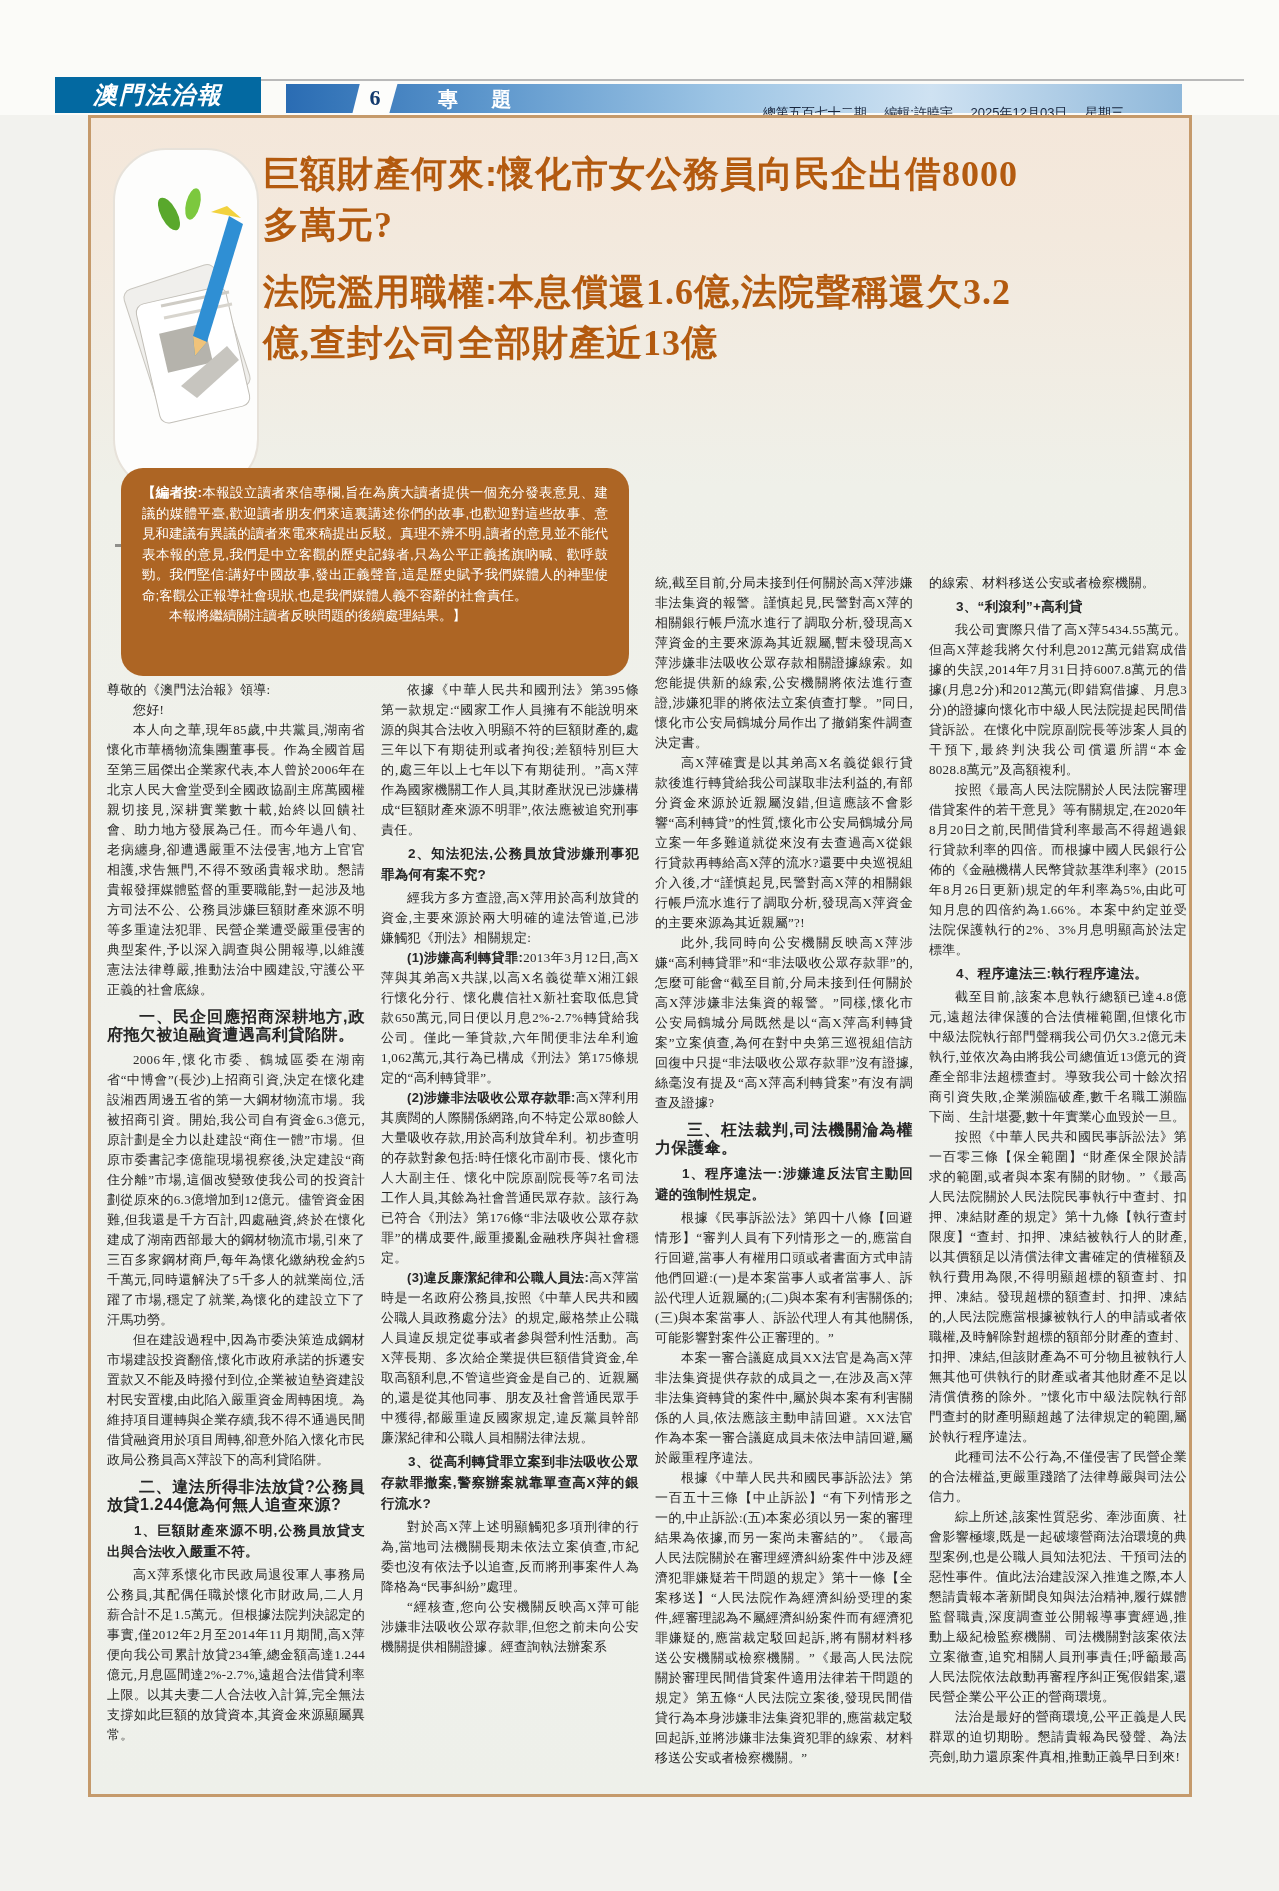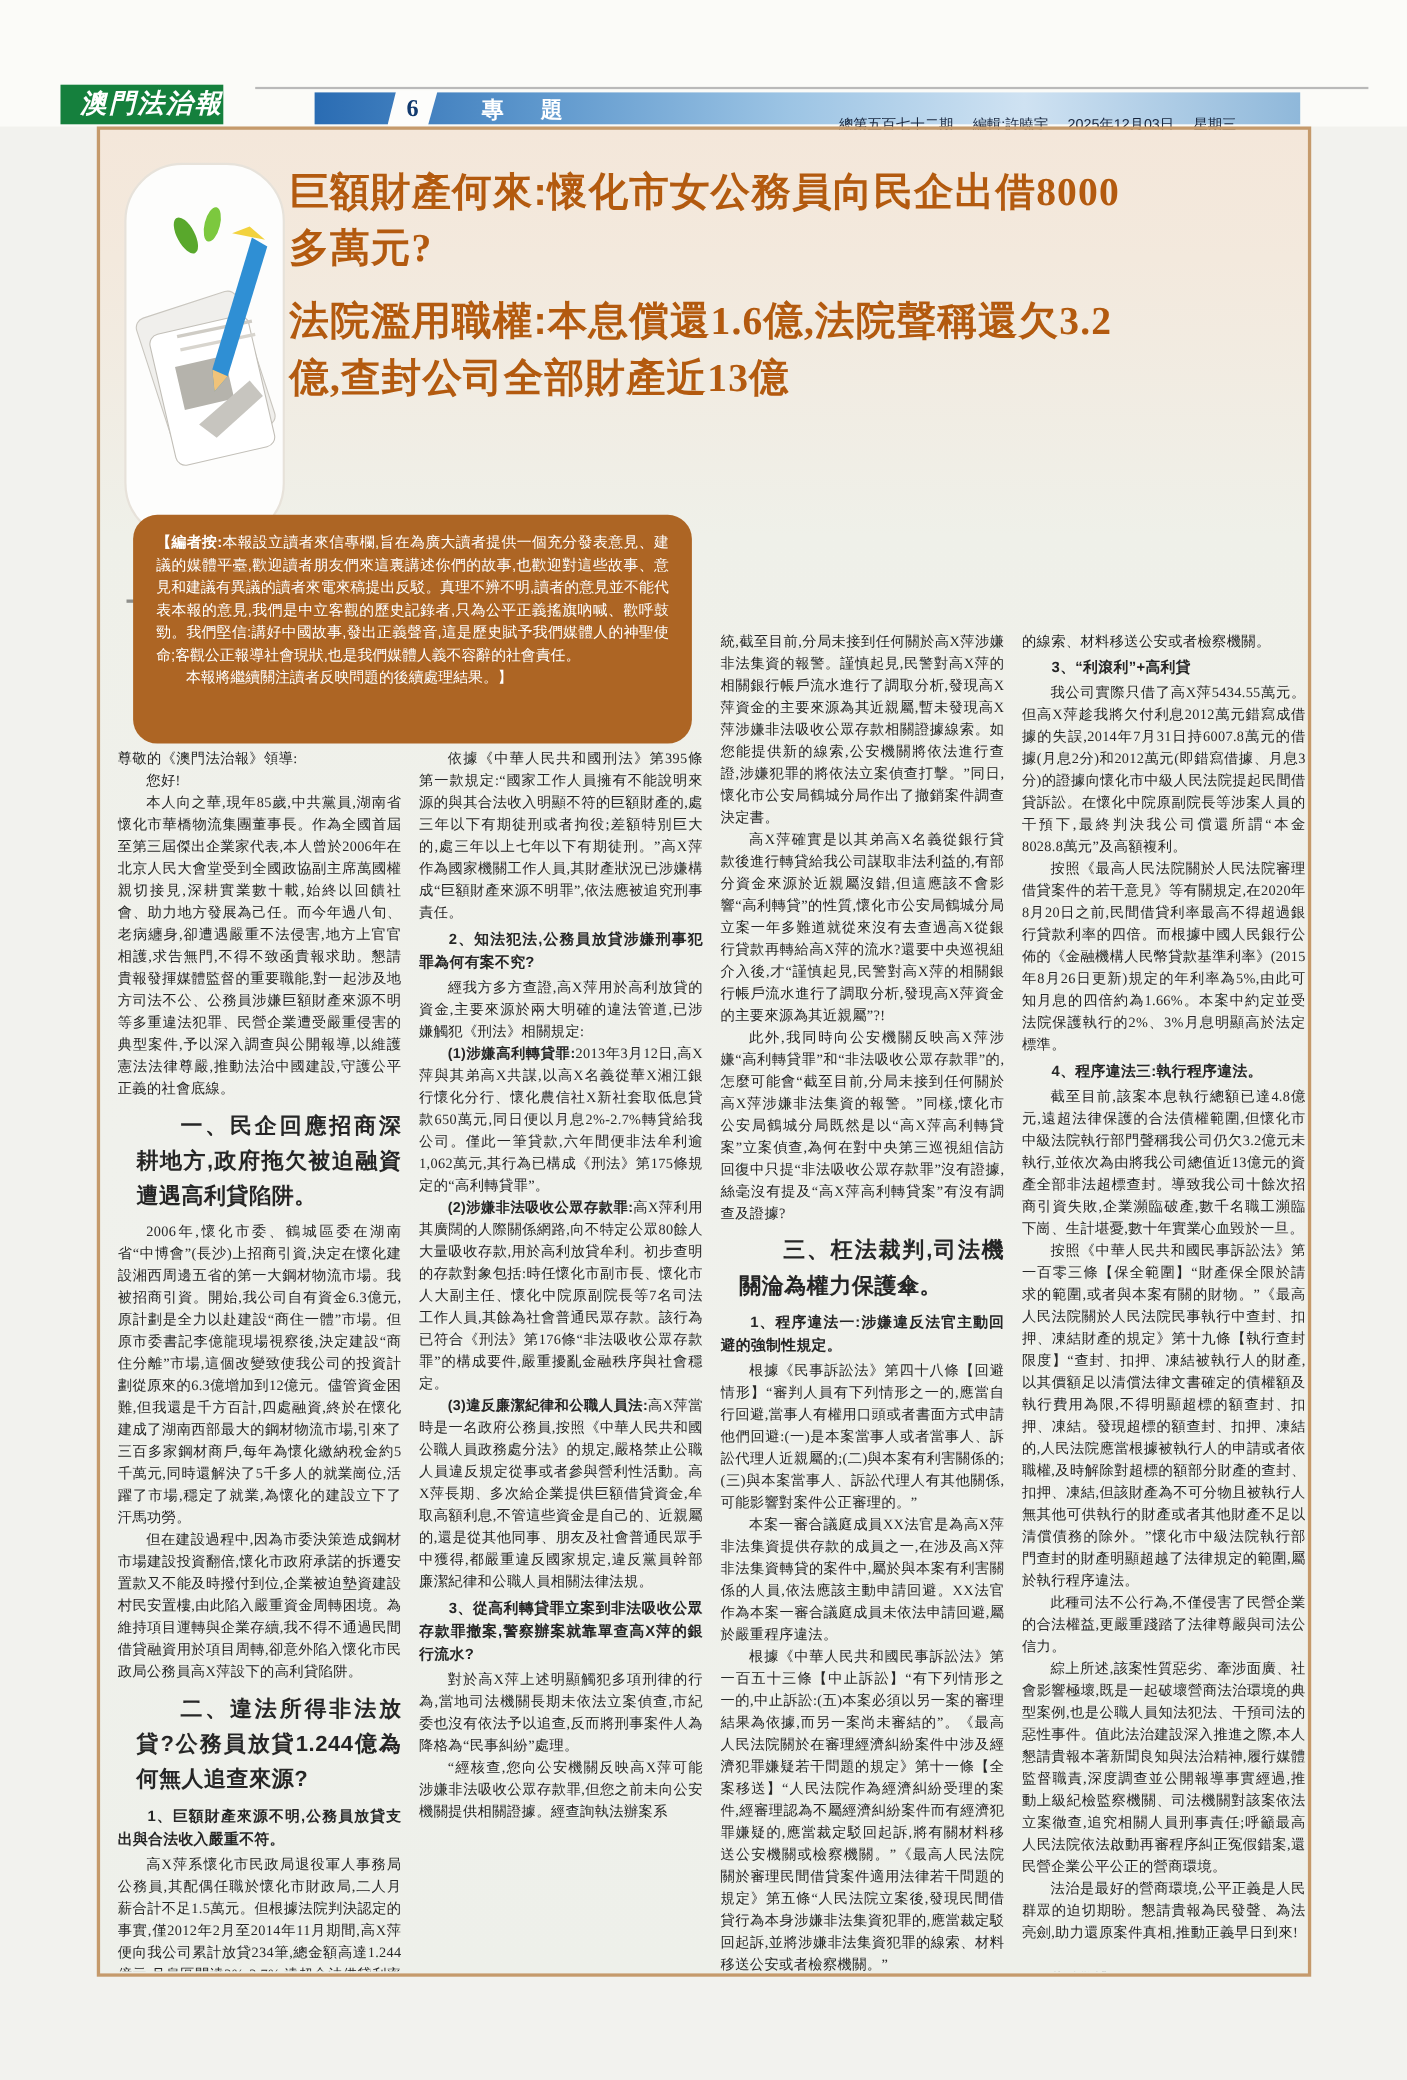--- a/index.html
+++ b/index.html
@@ -1,22 +1,22 @@
 <!DOCTYPE html>
 <html><head>
 <meta charset="utf-8">
 <style>
   html,body{margin:0;padding:0;}
   body{background:#e9e9e5;font-family:"Liberation Serif","DejaVu Serif",serif;}
   .canvas{position:relative;width:1279px;height:1891px;margin:0 auto;background:#f2f2ee;overflow:hidden;}
   .topzone{position:absolute;top:0;left:0;width:1279px;height:115px;background:#fbfbf8;}
   .gray-line{position:absolute;top:79px;left:232px;width:1012px;height:2px;background:#b9b9b9;}
-  .masthead{position:absolute;top:77px;left:55px;width:148px;height:36px;background:#15803d;color:#fff;
+  .masthead{position:absolute;top:77px;left:55px;width:206px;height:36px;background:#0369a1;color:#fff;
     font-family:"Liberation Serif",serif;font-weight:bold;font-style:italic;font-size:24px;line-height:36px;
-    text-align:right;letter-spacing:2px;}
+    text-align:center;letter-spacing:2px;}
   .section-bar{position:absolute;top:84px;left:286px;width:896px;height:29px;
     background:linear-gradient(90deg,#2a6cb3 0%,#5c96cc 22%,#9cc4e4 48%,#cfe2f2 72%,#8fb8da 100%);}
   .notch{position:absolute;top:-2px;left:66px;width:46px;height:33px;background:#fdfdfb;
     clip-path:polygon(18% 0,100% 0,80% 100%,0 100%);
     color:#123a6e;font-family:"Liberation Serif",serif;font-weight:bold;font-size:22px;line-height:31px;text-align:center;}
   .section-title{position:absolute;top:2px;left:152px;color:#fff;font-family:"Liberation Sans",sans-serif;
     font-weight:bold;font-size:20px;letter-spacing:14px;text-align:center;}
   .issue-line{position:absolute;top:20px;right:58px;color:#17243b;font-family:Liberation Sans, sans-serif;
     font-size:13px;white-space:nowrap;}
   .issue-line span{margin-left:14px;}
@@ -44,22 +44,22 @@
   .editor-note b{font-weight:bold;}
   
   .col{position:absolute;width:258px;color:#262626;font-size:13px;line-height:20px;
     letter-spacing:0.3px;text-align:justify;overflow:hidden;}
   .c1{left:16px;top:562px;height:1112px;}
   .c2{left:290px;top:562px;height:1112px;}
   .c3{left:564px;top:455px;height:1219px;}
   .c4{left:838px;top:455px;height:1219px;}
   .blk{text-indent:2em;margin:0;}
   .blk.p0{text-indent:0;}
-  .blk.h{font-family:"Liberation Sans","DejaVu Sans",sans-serif;font-weight:bold;font-size:20px;
-    line-height:32px;margin:8px 0 6px 17px;letter-spacing:0.5px;}
+  .blk.h{font-family:"Liberation Sans","DejaVu Sans",sans-serif;font-weight:bold;font-size:16px;
+    line-height:18px;margin:8px 0 6px 0;letter-spacing:0.5px;}
   .blk.sub{font-family:"Liberation Sans","DejaVu Sans",sans-serif;font-weight:bold;font-size:13.5px;
     line-height:21px;margin:3px 0;}
   .blk b{font-family:"Liberation Sans","DejaVu Sans",sans-serif;font-weight:bold;}
   .blk.close{margin-top:22px;}
 </style>
 </head>
 <body>
 
 <div class="canvas">
   <div class="topzone"></div>

